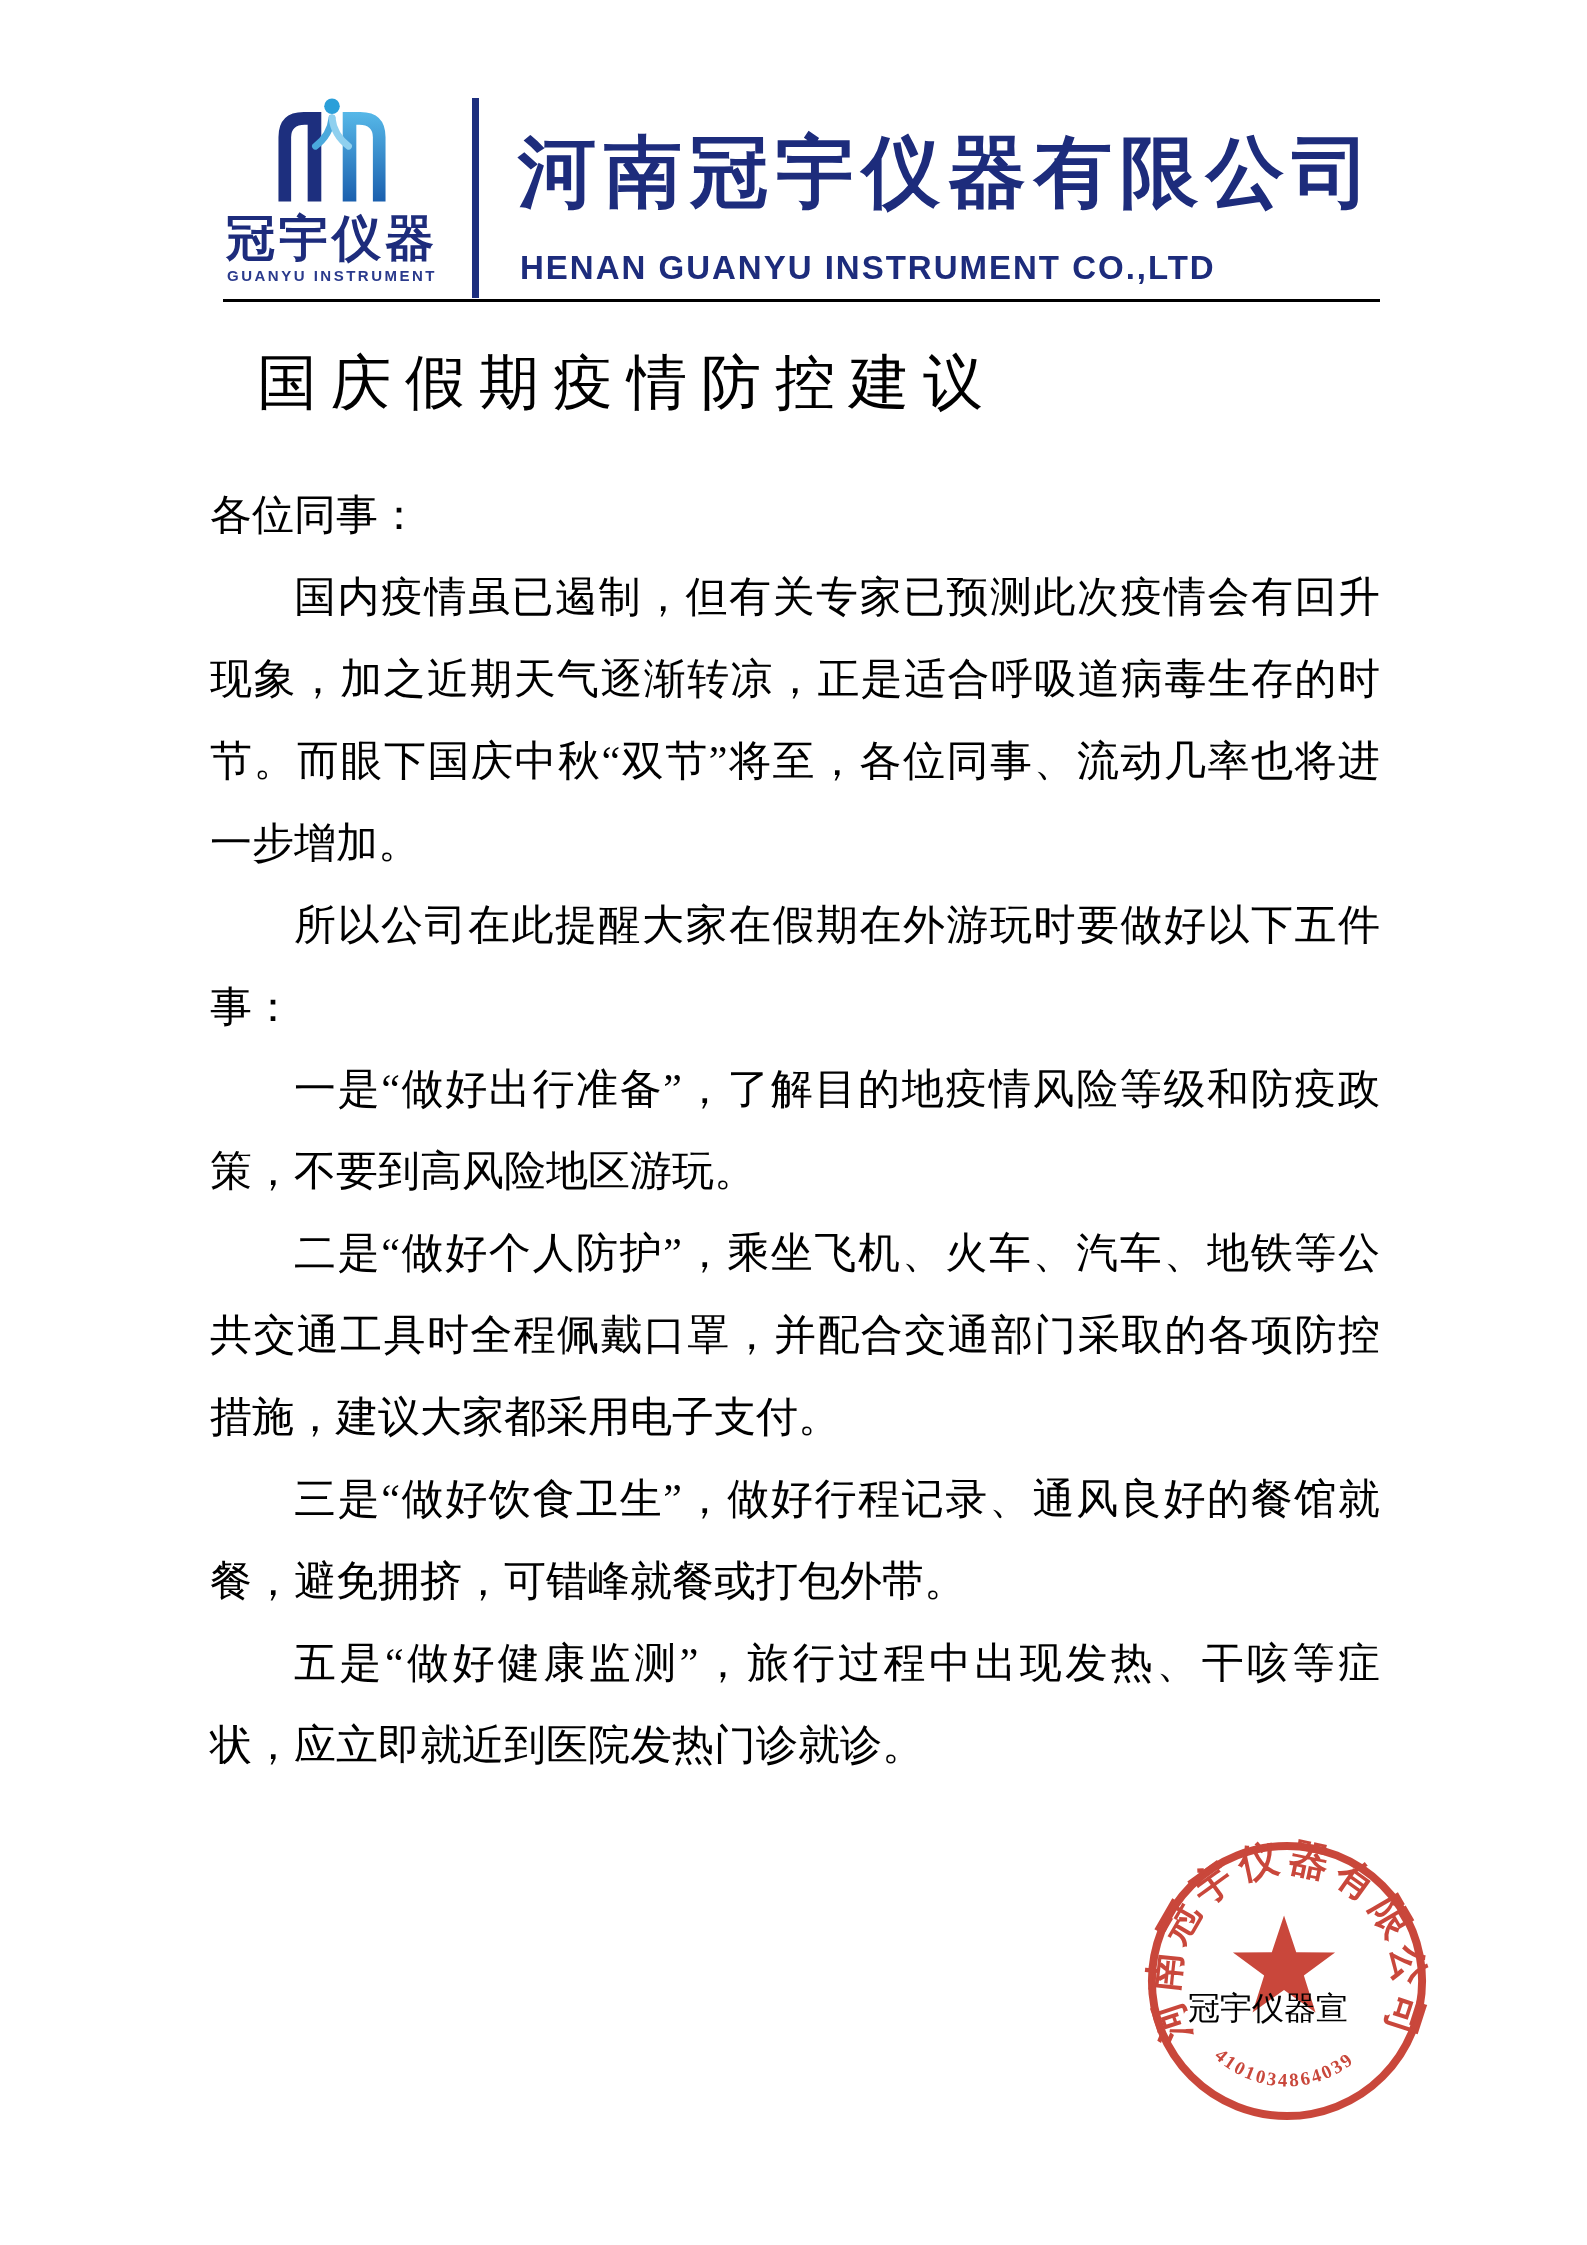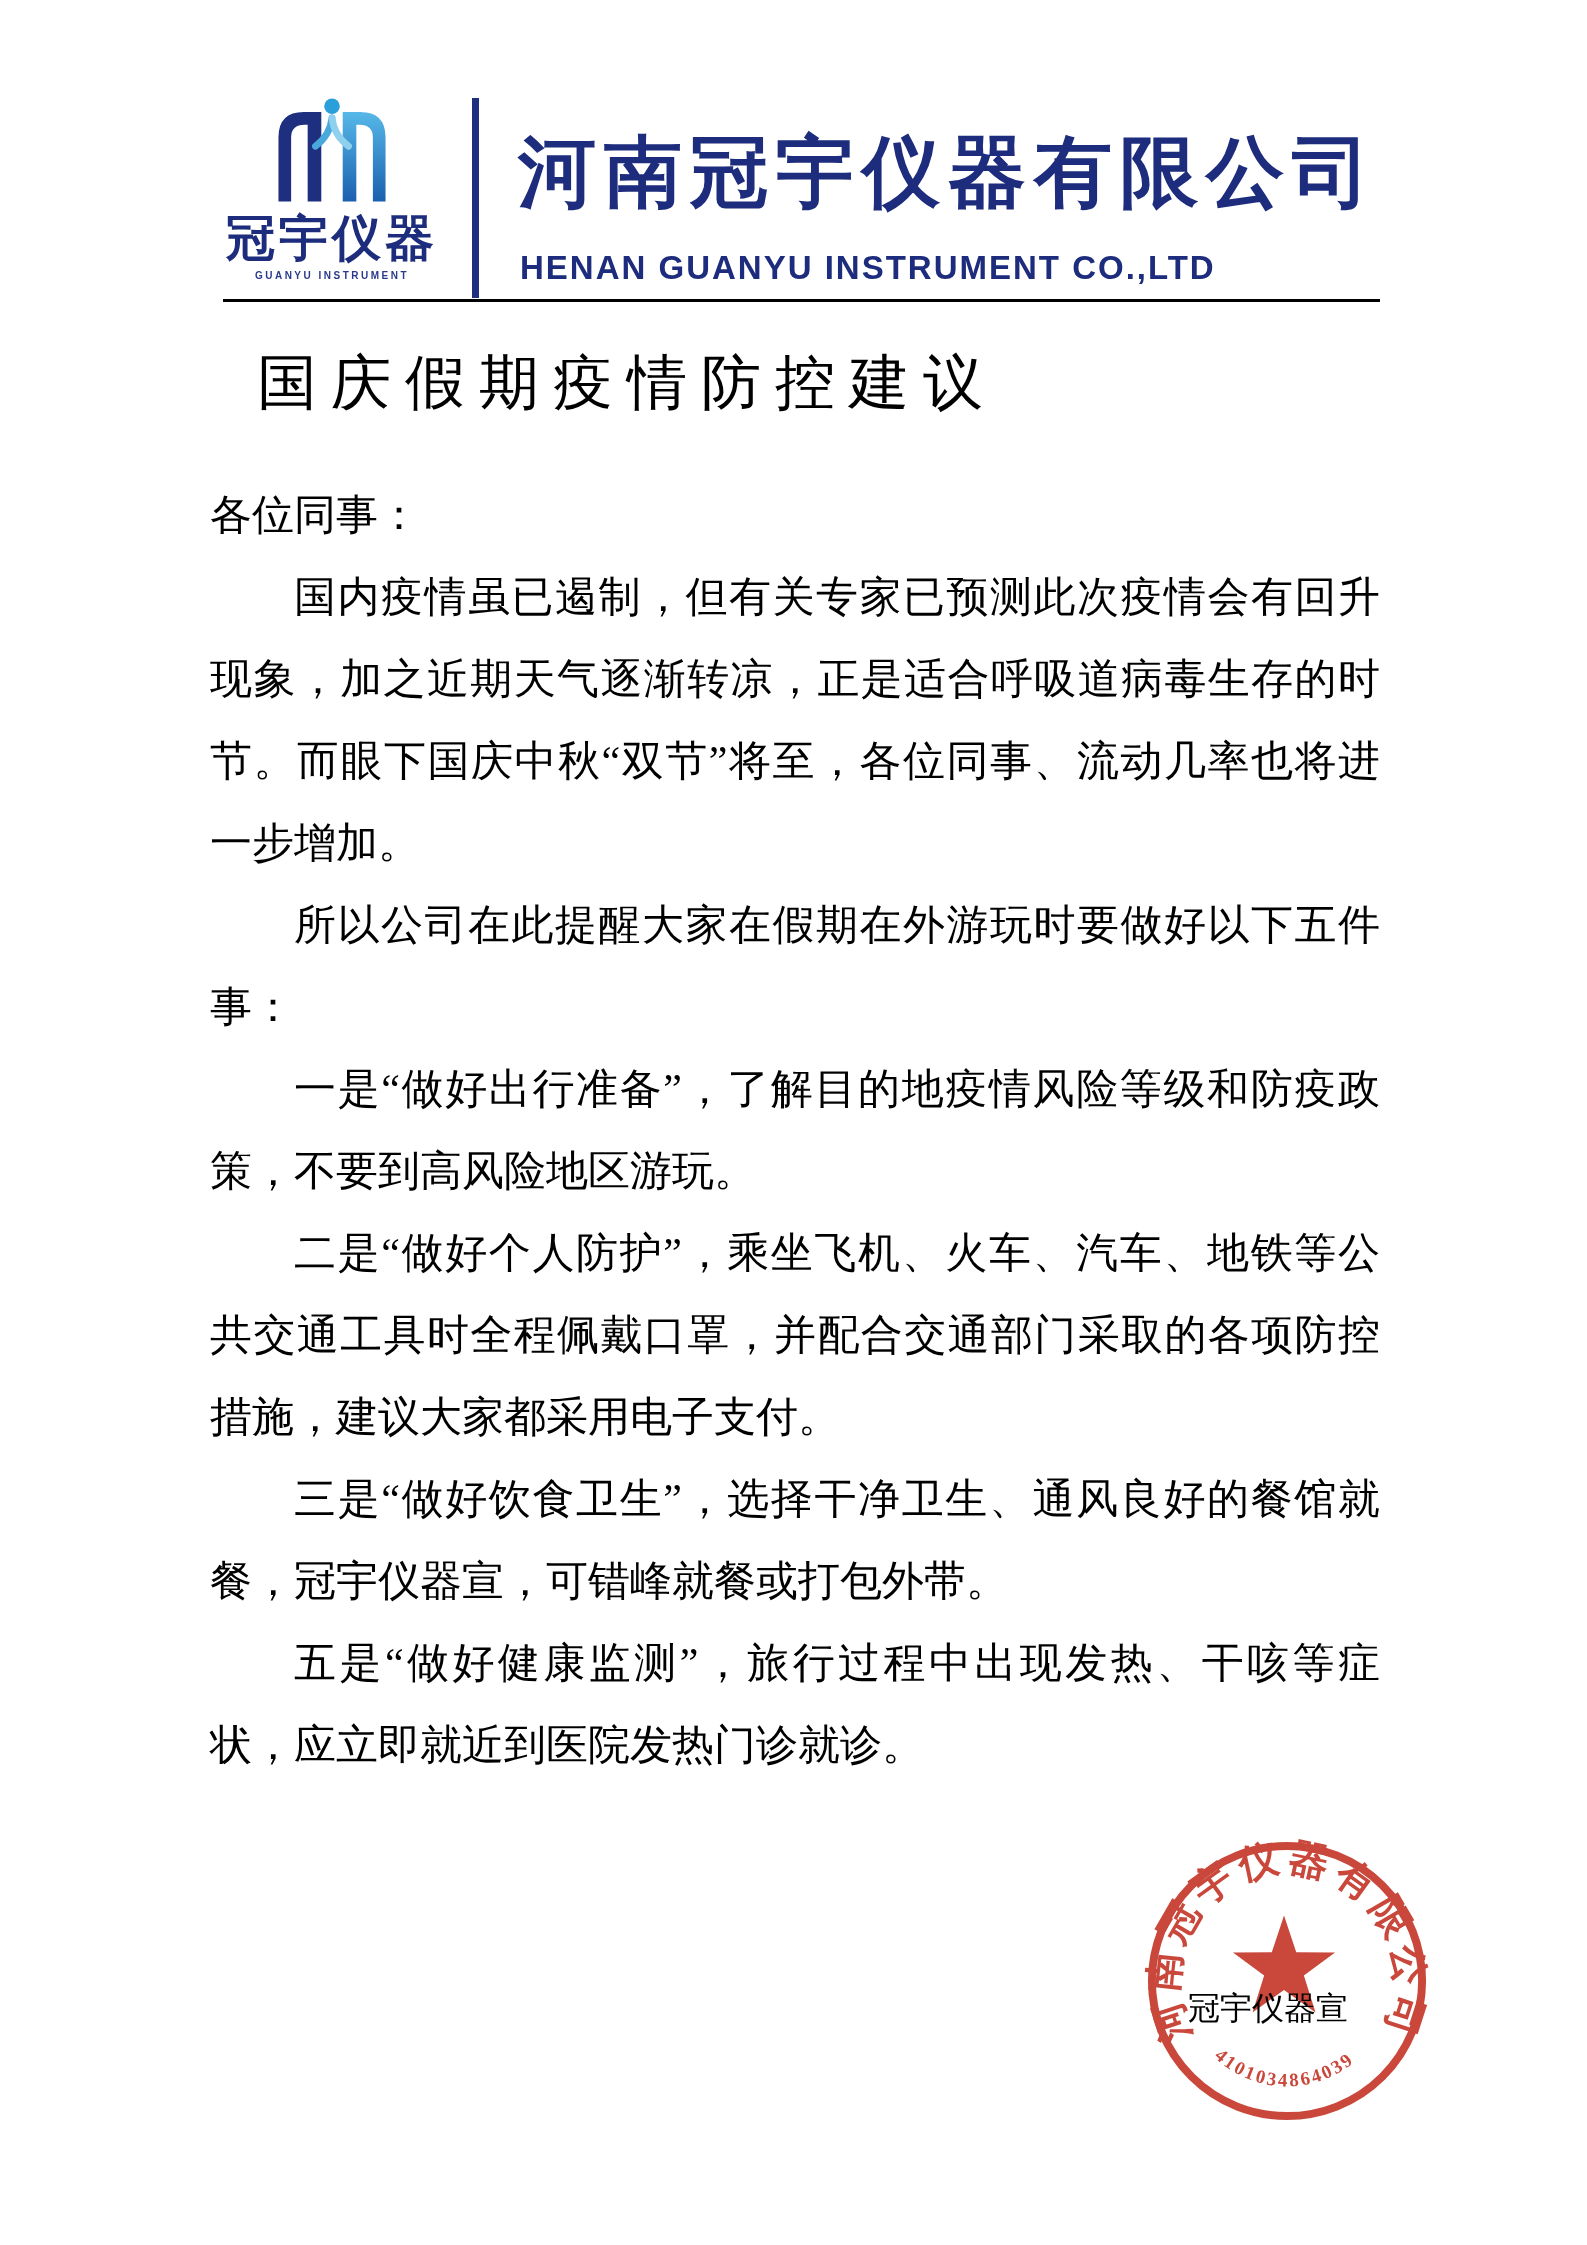--- a/index.html
+++ b/index.html
@@ -15,21 +15,21 @@
   .header{position:absolute;left:8px;top:0;width:1587px;height:310px;}
   .logo-block{position:absolute;left:213px;top:92px;width:222px;text-align:center;}
   .logo-mark{display:block;margin:0 auto;width:146px;height:118px;}
   .logo-cn{
     font-family:"Liberation Sans","DejaVu Sans",sans-serif;
     font-weight:900;font-size:49px;line-height:56px;
     color:#1d2c7c;letter-spacing:4px;white-space:nowrap;
   }
   .logo-en{
     font-family:"Liberation Sans","DejaVu Sans",sans-serif;
-    font-weight:700;font-size:10px;line-height:20px;
+    font-weight:700;font-size:15px;line-height:20px;
     color:#2a3a8c;letter-spacing:2.5px;white-space:nowrap;
   }
   .header-divider{
     position:absolute;left:464px;top:98px;width:7px;height:200px;
     background:#1d2f7e;
   }
   .company-cn{
     position:absolute;left:510px;top:126px;width:900px;
     font-family:"Liberation Sans","DejaVu Sans",sans-serif;
     font-weight:900;font-size:78px;line-height:92px;
@@ -106,21 +106,21 @@
   </div>
 
   <div class="doc-title">国庆假期疫情防控建议</div>
 
   <div class="doc-body">
     <p class="salutation">各位同事：</p>
     <p class="para">国内疫情虽已遏制，但有关专家已预测此次疫情会有回升现象，加之近期天气逐渐转凉，正是适合呼吸道病毒生存的时节。而眼下国庆中秋“双节”将至，各位同事、流动几率也将进一步增加。</p>
     <p class="para">所以公司在此提醒大家在假期在外游玩时要做好以下五件事：</p>
     <p class="para">一是“做好出行准备”，了解目的地疫情风险等级和防疫政策，不要到高风险地区游玩。</p>
     <p class="para">二是“做好个人防护”，乘坐飞机、火车、汽车、地铁等公共交通工具时全程佩戴口罩，并配合交通部门采取的各项防控措施，建议大家都采用电子支付。</p>
-    <p class="para">三是“做好饮食卫生”，选择干净卫生、通风良好的餐馆就餐，冠宇仪器宣，可错峰就餐或打包外带。</p>
+    <p class="para">三是“做好饮食卫生”，做好行程记录、通风良好的餐馆就餐，避免拥挤，可错峰就餐或打包外带。</p>
     <p class="para">五是“做好健康监测”，旅行过程中出现发热、干咳等症状，应立即就近到医院发热门诊就诊。</p>
   </div>
 
   <div class="issuer">冠宇仪器宣</div>
 
   <svg class="seal" viewBox="0 0 300 300" xmlns="http://www.w3.org/2000/svg">
     <defs>
       <path id="sealTopArc" d="M 54.7 205 A 110 110 0 1 1 245.3 205" fill="none"></path>
       <path id="sealBottomArc" d="M 75 225 A 106 106 0 0 0 225 225" fill="none"></path>
     </defs>

